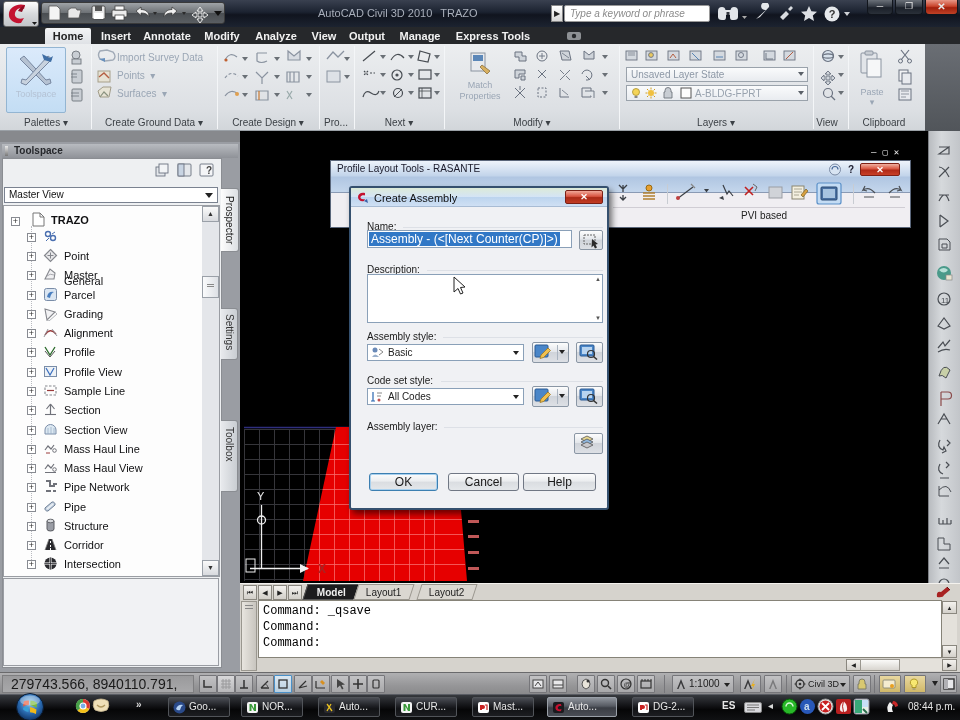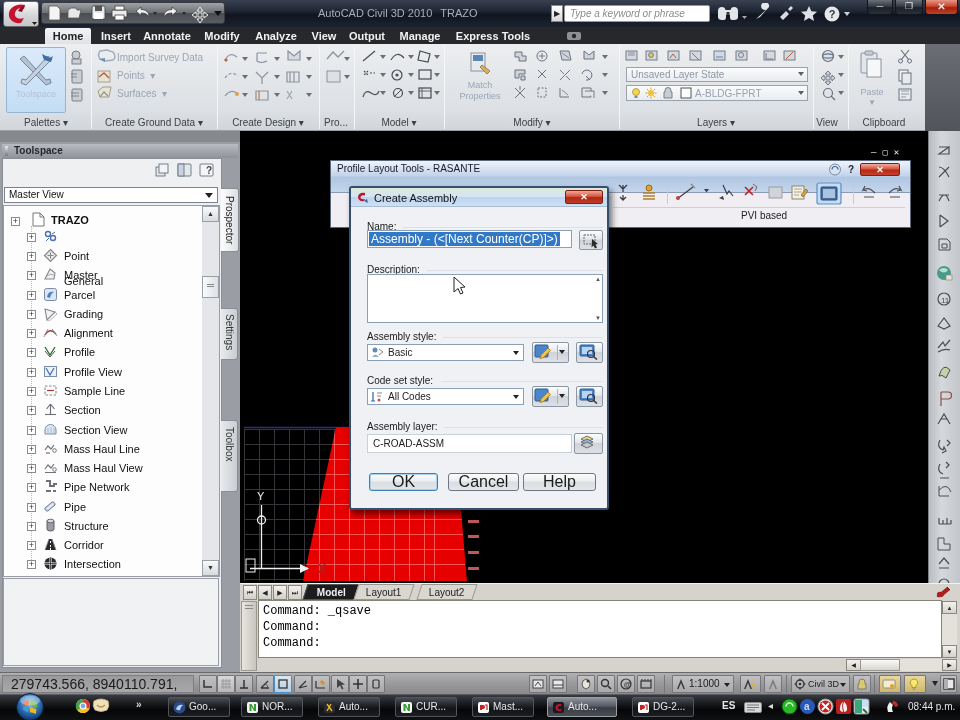--- a/index.html
+++ b/index.html
@@ -30,21 +30,21 @@
   background:linear-gradient(#eceef0,#dde0e4 75%,#d2d6da); border-bottom:1px solid #9aa0a6; }
 #ribbonright { left:925px; top:44px; width:35px; height:87px; background:linear-gradient(#6a6e74,#51555a); }
 .psep { position:absolute; top:2px; width:1px; height:83px; background:#b8bcc1; border-right:1px solid #f4f6f8; }
 .pcap { position:absolute; top:117px; height:13px; font-size:10px; color:#3c4146; text-align:center; width:200px; }
 .rtext { position:absolute; font-size:10px; color:#9aa6b5; }
 .trow { font-size:11px; color:#101012; }
 .tplus { width:9px; height:9px; background:#fff; border:1px solid #888b92; font-size:9px; line-height:7px; text-align:center; color:#333; }
 .dlbl { position:absolute; font-size:10px; color:#1a1a1a; }
 .dsep { position:absolute; border-top:1px solid #dde0e6; }
 .dbtn { position:absolute; background:linear-gradient(#fdfdfd,#e4e7eb 45%,#d0d4da 50%,#dde0e5); border:1px solid #8a96a4; border-radius:2px; }
-.pbtn { position:absolute; height:18px; background:linear-gradient(#fcfcfc,#ebedef 45%,#dadde1 50%,#e4e7ea); border:1px solid #707784; border-radius:3px; font-size:16px; color:#1a1a1a; text-align:center; line-height:16px; }
+.pbtn { position:absolute; height:18px; background:linear-gradient(#fcfcfc,#ebedef 45%,#dadde1 50%,#e4e7ea); border:1px solid #707784; border-radius:3px; font-size:12px; color:#1a1a1a; text-align:center; line-height:16px; }
 .mnav { position:absolute; top:1px; width:14px; height:15px; background:linear-gradient(#f4f2ee,#d2cfc9); border:1px solid #8a877f; font-size:7px; color:#222; text-align:center; line-height:14px; }
 .cmdtxt { font-family:"Liberation Mono", monospace; font-size:12px; color:#000; }
 .sbtn { position:absolute; width:15px; height:13px; background:linear-gradient(#f4f2ee,#d4d1cb); border:1px solid #8a877f; font-size:6px; color:#222; text-align:center; line-height:12px; }
 .stbtn { position:absolute; top:2px; width:18px; height:18px; background:linear-gradient(#c2c2c4,#a8a8aa); border:1px solid #76767a; border-radius:1px; }
 .stbtn svg { position:absolute; left:1px; top:1px; }
 .tkbtn { position:absolute; top:3px; height:20px; background:linear-gradient(#4a4d54,#232429 40%,#121316 60%,#1c1d21); border:1px solid #515459; border-radius:2px; color:#e8e8e8; font-size:10px; line-height:18px; display:flex; align-items:center; }
 .tkbtn svg { flex:none; }
 </style>
 </head>
 <body>
@@ -130,21 +130,21 @@
 <div class="abs psep" style="left:354px; top:46px;"></div>
 <div class="abs psep" style="left:444px; top:46px;"></div>
 <div class="abs psep" style="left:619px; top:46px;"></div>
 <div class="abs psep" style="left:813px; top:46px;"></div>
 <div class="abs psep" style="left:848px; top:46px;"></div>
 
 <div class="abs pcap" style="left:-54px;">Palettes ▾</div>
 <div class="abs pcap" style="left:54px;">Create Ground Data ▾</div>
 <div class="abs pcap" style="left:168px;">Create Design ▾</div>
 <div class="abs pcap" style="left:236px;">Pro...</div>
-<div class="abs pcap" style="left:299px;">Model ▾</div>
+<div class="abs pcap" style="left:299px;">Next ▾</div>
 <div class="abs pcap" style="left:432px;">Modify ▾</div>
 <div class="abs pcap" style="left:616px;">Layers ▾</div>
 <div class="abs pcap" style="left:727px;">View</div>
 <div class="abs pcap" style="left:784px;">Clipboard</div>
 
 <div class="abs" style="left:6px; top:47px; width:60px; height:66px; background:linear-gradient(#dbeafb,#c3ddf4); border:1px solid #93b5d2; border-radius:2px;">
   <svg width="40" height="36" viewBox="0 0 40 36" style="position:absolute;left:9px;top:4px;">
     <path d="M8 4 L30 28 l4 -1 1 4 -5 2 -26 -26 z" fill="#b6c2d2" stroke="#7787a0" stroke-width="1"></path>
     <path d="M32 4 L10 28 l-4 -1 -1 4 5 2 26 -26 z" fill="#c8d2de" stroke="#7787a0" stroke-width="1"></path>
     <path d="M26 2 l8 4 3 -2 -2 6 -7 -2 z" fill="#3f6ea5"></path>
@@ -695,21 +695,20 @@
   <div class="dbtn" style="left:225px; top:198px; width:27px; height:21px;">
     <svg width="23" height="17" viewBox="0 0 23 17">
         <rect x="3" y="2" width="14" height="11" rx="1" fill="#4a86c8" stroke="#2a5a94"></rect>
         <rect x="5" y="4" width="10" height="7" fill="#b8d4f0"></rect>
         <circle cx="14" cy="11" r="3.5" fill="none" stroke="#333" stroke-width="1.2"></circle>
         <path d="M16.5 13.5 l3.5 3" stroke="#333" stroke-width="1.5"></path>
       </svg>
   </div>
   <div class="dlbl" style="left:16px; top:233px;">Assembly layer:</div>
     <div class="dsep" style="left:93px; top:239px; width:159px;"></div>
-  <div style="position:absolute; left:16px; top:246px; width:205px; height:19px; background:#fff; border:1px solid #c8d0d8; font-size:10px; color:#222; line-height:17px; padding-left:5px;">C-ROAD-ASSM</div>
   <div class="dbtn" style="left:223px; top:245px; width:29px; height:21px;">
     <svg width="25" height="17" viewBox="0 0 25 17">
         <g stroke="#555" stroke-width="0.8">
           <path d="M6 5 l6 -3 6 3 -6 3 z" fill="#e8d890"></path>
           <path d="M6 8 l6 -3 6 3 -6 3 z" fill="#90b8e0"></path>
           <path d="M6 11 l6 -3 6 3 -6 3 z" fill="#c8c8cc"></path>
         </g>
       </svg>
   </div>
   <div class="pbtn" style="left:18px; top:285px; width:69px; border:1px solid #3c7fb1; box-shadow:0 0 0 1px #a8d0ee inset;">OK</div>

